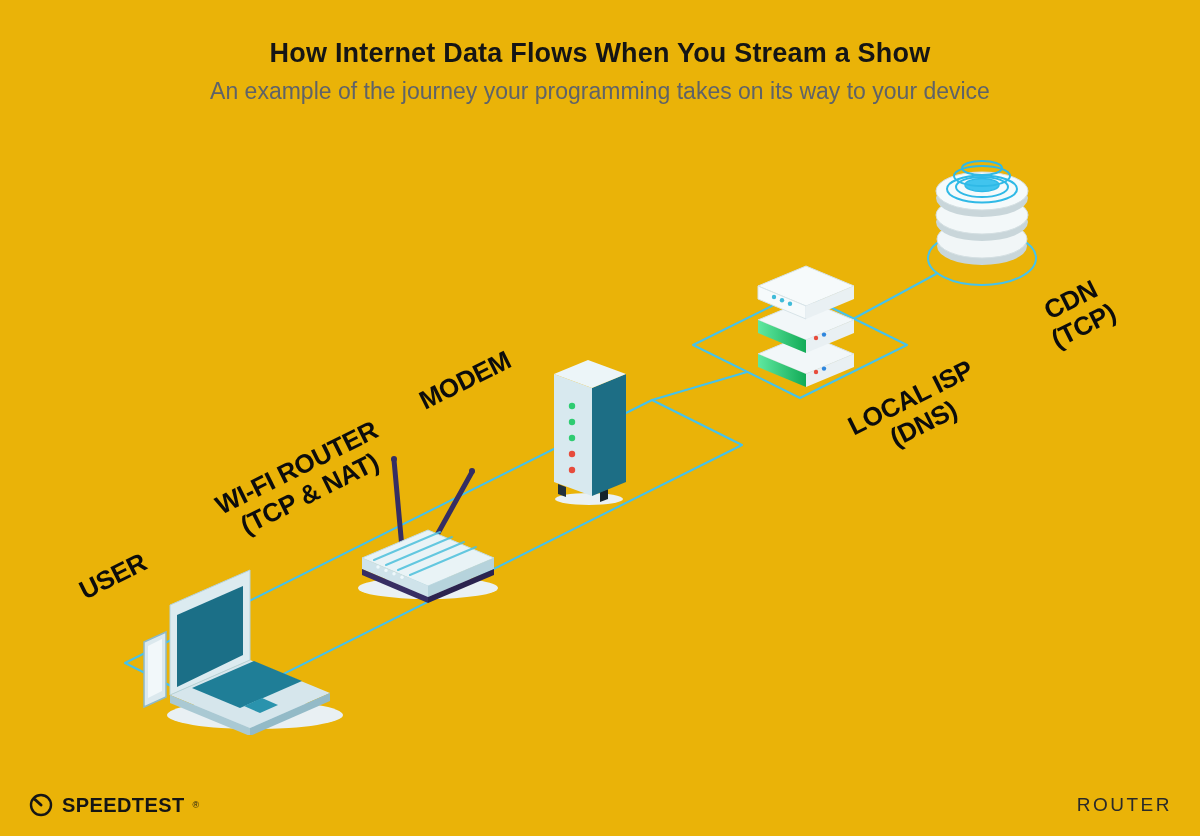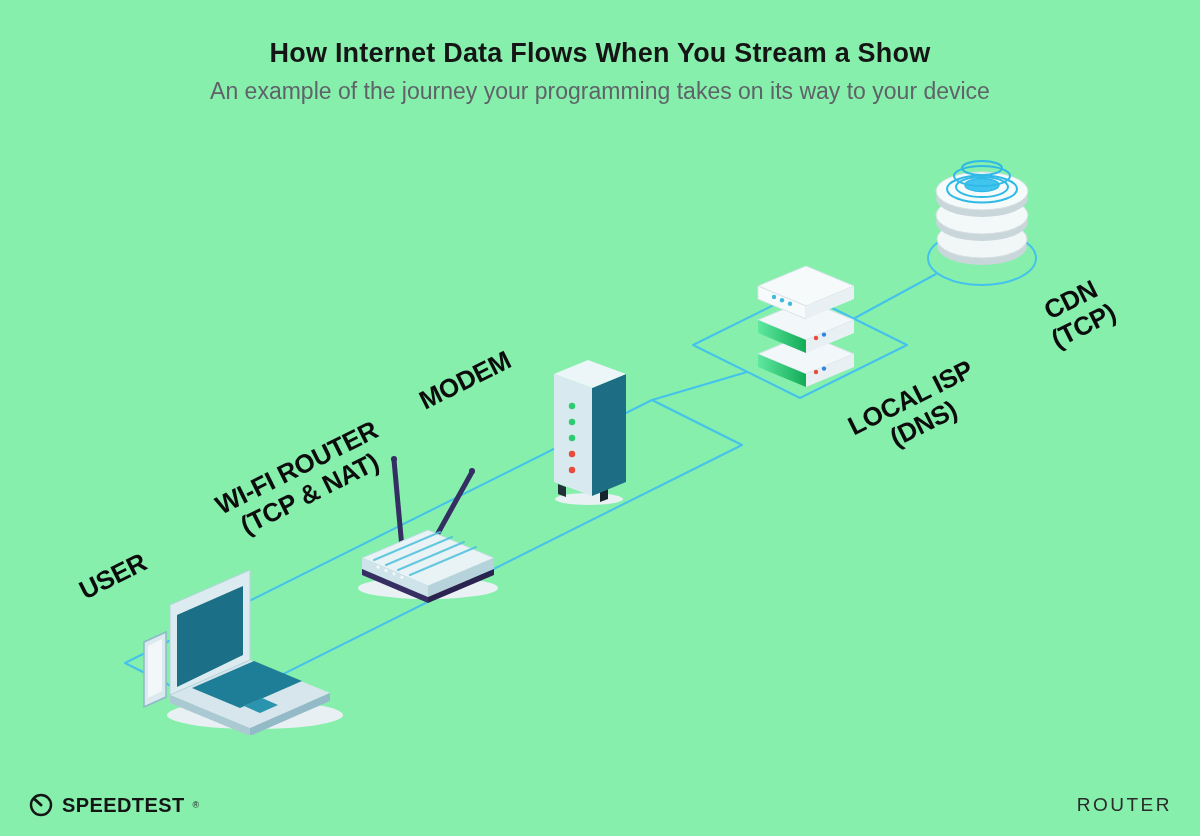--- a/index.html
+++ b/index.html
@@ -1,17 +1,17 @@
 <!DOCTYPE html>
 <html style="--color-line: #45c2ec; --color-teal: #1d6e85; --color-teal_light: #d8e9ef; --color-green: #2ecc71; --color-navy: #352e63; --color-red: #e74c3c; --color-blue: #2e86de; --color-ink: #151515; --color-subtle: #5f6368;"><head>
 <meta charset="utf-8">
 <style>
   html,body { margin:0; padding:0; background:#ffffff; }
   .canvas {
-    position:relative; width:1200px; height:836px; background:#86efac;
+    position:relative; width:1200px; height:836px; background:#eab308;
     overflow:hidden; font-family:"Liberation Sans", sans-serif;
   }
   .title {
     position:absolute; top:38px; left:0; width:100%; text-align:center;
     font-size:27px; font-weight:700; color:var(--color-ink,#151515); letter-spacing:.2px;
   }
   .subtitle {
     position:absolute; top:78px; left:0; width:100%; text-align:center;
     font-size:23px; font-weight:400; color:var(--color-subtle,#5f6368);
   }

